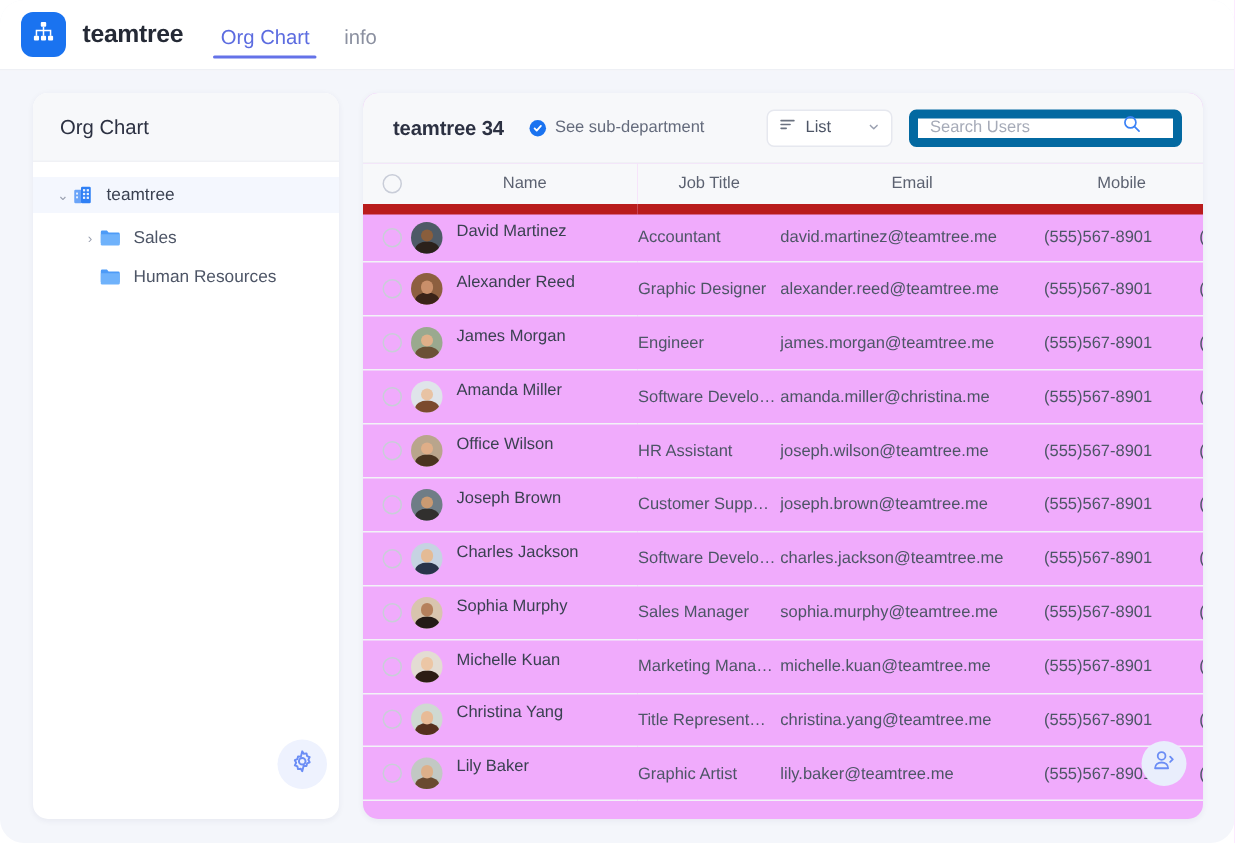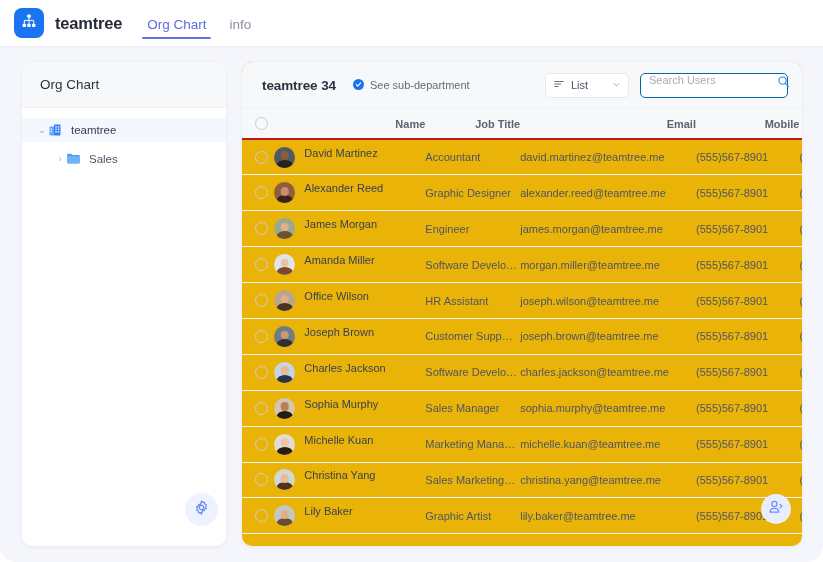--- a/index.html
+++ b/index.html
@@ -113,78 +113,78 @@
     background: #eef2fe;
     display: flex; align-items: center; justify-content: center;
     cursor: pointer;
   }
 
   
   .main {
     position: absolute;
     left: 242px; top: 62px;
     width: 560px; height: 484px;
-    background: #eab308;
+    background: #f0abfc;
     border-radius: 10px;
     box-shadow: 0 1px 4px rgba(26,38,80,0.06);
     overflow: hidden;
   }
   .main-head {
     height: 47px;
     background: #f7f8fa;
     display: flex; align-items: center;
     padding: 0 14px 0 20px;
     border-bottom: 1px solid #f0f1f5;
   }
   .dept-name { font-size: 13.5px; font-weight: 700; color: #2c3142; letter-spacing: -0.1px; }
-  .subdept { display: flex; align-items: flex-start; margin-left: 17px; cursor: pointer; }
+  .subdept { display: flex; align-items: flex-end; margin-left: 17px; cursor: pointer; }
   .check-dot {
     width: 11px; height: 11px; border-radius: 50%;
     background: #1a73f0;
     display: flex; align-items: center; justify-content: center;
     flex: 0 0 11px;
   }
   .subdept-label { margin-left: 6px; font-size: 11px; color: #646b7c; }
   .head-right { margin-left: auto; display: flex; align-items: center; }
   .select-box {
     width: 84px; height: 25px;
     background: #ffffff;
     border: 1px solid #e6e8ef;
     border-radius: 5px;
     display: flex; align-items: center;
     padding: 0 7px;
     cursor: pointer;
   }
   .select-label { font-size: 11px; color: #4d5566; margin-left: 6px; }
   .select-caret { margin-left: auto; font-size: 8px; color: #9aa0b0; }
   .search-box {
-    width: 148px; height: 25px;
+    width: 182px; height: 25px;
     margin-left: 11px;
     background: #ffffff;
-    border: 1px solid #0369a1;
+    border: 6px solid #0369a1;
     border-radius: 5px;
-    display: flex; align-items: flex-start;
+    display: flex; align-items: center;
     padding: 0 8px;
   }
   .search-input {
     border: none; outline: none;
     font-size: 11px; color: #3a4151;
     font-family: "Liberation Sans", sans-serif;
     width: 128px; background: transparent;
   }
   .search-input::placeholder { color: #a6abb8; }
 
   
   .tablewrap { position: relative; height: 437px; overflow: hidden; }
   table { border-collapse: collapse; width: 660px; table-layout: fixed; }
   thead tr { height: 30px; background: #f7f8fa; }
   thead th {
-    font-size: 11px; font-weight: 700; color: #5c6271;
-    text-align: right; vertical-align: middle;
-    border-bottom: 2px solid #b91c1c;
+    font-size: 11px; font-weight: 400; color: #5c6271;
+    text-align: center; vertical-align: middle;
+    border-bottom: 7px solid #b91c1c;
   }
   tbody tr { height: 35.9px; }
   tbody tr td { border-bottom: 1px solid #f2f3f7; vertical-align: middle; }
   .c-check { width: 30px; padding-left: 13px; }
   .c-name  { width: 140px; }
   .c-job   { width: 88px; }
   .c-email { width: 163px; }
   .c-mob   { width: 96px; }
   .c-off   { width: 95px; }
   .radio {
@@ -287,20 +287,30 @@
             <path d="M1.2 5.2h12.6v6.6a.9.9 0 0 1-.9.9H2.1a.9.9 0 0 1-.9-.9z" fill="#6fb2fb"></path>
           </svg>
         </span>
         <span class="tree-label">Sales</span>
       </div>
 
 
 
 
 
+      <div class="tree-row child">
+        <span class="caret empty"></span>
+        <span class="tree-icon">
+          <svg width="15" height="15" viewBox="0 0 15 15">
+            <path d="M1.2 3.6a.9.9 0 0 1 .9-.9h3.2l1.1 1.3h6.5a.9.9 0 0 1 .9.9v6a.9.9 0 0 1-.9.9H2.1a.9.9 0 0 1-.9-.9z" fill="#4d9bf7"></path>
+            <path d="M1.2 5.2h12.6v6.6a.9.9 0 0 1-.9.9H2.1a.9.9 0 0 1-.9-.9z" fill="#6fb2fb"></path>
+          </svg>
+        </span>
+        <span class="tree-label">Human Resources</span>
+      </div>
 
     </div>
 
     <div class="gear-btn">
       <span>
         <svg width="17" height="17" viewBox="0 0 20 20" fill="none" stroke="#6b8df5" stroke-width="1.5">
           <circle cx="10" cy="10" r="2.6"></circle>
           <path d="M10 2.2l1.1 1.9 2.2-.3.5 2.1 2 .9-1 2 1 2-2 .9-.5 2.1-2.2-.3L10 17.8l-1.1-1.9-2.2.3-.5-2.1-2-.9 1-2-1-2 2-.9.5-2.1 2.2.3z" stroke-linejoin="round"></path>
         </svg>
       </span>
@@ -424,21 +434,21 @@
               <td class="c-name">
                 <div class="namecell">
                   <span class="avatar" style="background: rgb(223, 228, 234);">
                     <span class="body" style="background: rgb(123, 74, 46);"></span>
                     <span class="head" style="background: rgb(232, 195, 164);"></span>
                   </span>
                   <span class="nametxt">Amanda Miller</span>
                 </div>
               </td>
               <td class="c-job cell">Software Develo…</td>
-              <td class="c-email cell">morgan.miller@teamtree.me</td>
+              <td class="c-email cell">amanda.miller@christina.me</td>
               <td class="c-mob cell">(555)567-8901</td>
               <td class="c-off cell">(1)-234-5678</td>
             </tr>
             <tr>
               <td class="c-check">
                 <span class="radio"></span>
               </td>
               <td class="c-name">
                 <div class="namecell">
                   <span class="avatar" style="background: rgb(185, 165, 140);">
@@ -531,21 +541,21 @@
               </td>
               <td class="c-name">
                 <div class="namecell">
                   <span class="avatar" style="background: rgb(207, 217, 210);">
                     <span class="body" style="background: rgb(85, 48, 29);"></span>
                     <span class="head" style="background: rgb(232, 187, 150);"></span>
                   </span>
                   <span class="nametxt">Christina Yang</span>
                 </div>
               </td>
-              <td class="c-job cell">Sales Marketing…</td>
+              <td class="c-job cell">Title Represent…</td>
               <td class="c-email cell">christina.yang@teamtree.me</td>
               <td class="c-mob cell">(555)567-8901</td>
               <td class="c-off cell">(1)-234-5678</td>
             </tr>
             <tr>
               <td class="c-check">
                 <span class="radio"></span>
               </td>
               <td class="c-name">
                 <div class="namecell">

